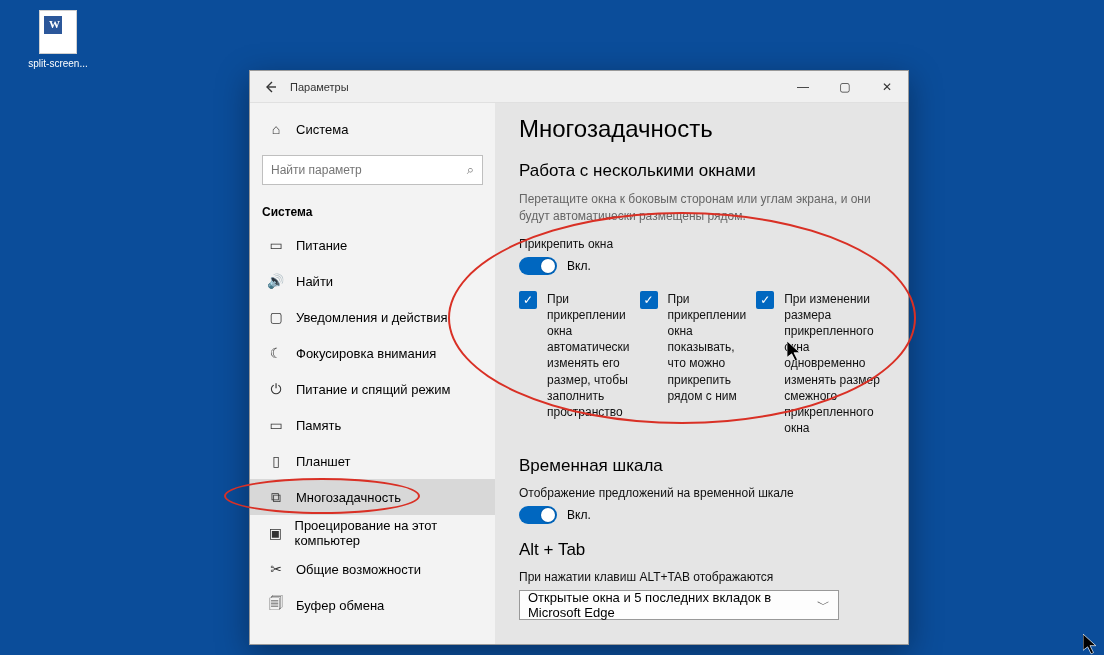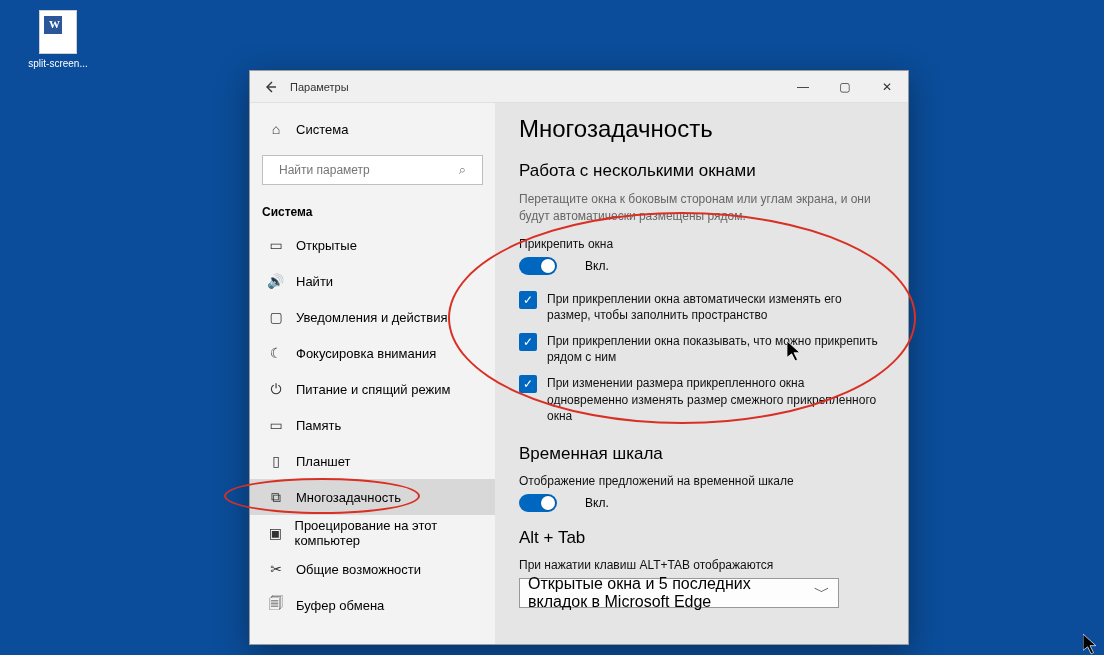--- a/index.html
+++ b/index.html
@@ -66,21 +66,21 @@
   }
   .home-row, .nav-item {
     height: 36px; display:flex; align-items:center;
     padding: 0 8px 0 18px; gap: 12px;
     cursor: pointer; color:#000;
   }
   .home-row { margin-bottom: 4px; }
   .search-box {
     margin: 4px 12px 8px; height: 30px;
     border: 1px solid #bfbfbf; background:#fff;
-    display:flex; align-items:center; padding: 0 16px;
+    display:flex; align-items:center; padding: 0 8px;
   }
   .search-box input {
     border: none; outline: none; flex:1; font-size: 12px;
     background: transparent;
   }
   .section-label {
     padding: 12px 12px 8px; font-size: 12px; font-weight: 600;
   }
   .nav-item.active { background: #d8d8d8; }
   .nav-item .icon, .home-row .icon {
@@ -90,46 +90,46 @@
   .content {
     flex:1; padding: 12px 24px 0 24px;
     overflow-y: auto;
     position: relative;
   }
   .content h1 { font-size: 24px; font-weight: 400; margin-bottom: 18px; }
   .content h2 { font-size: 17px; font-weight: 400; margin: 10px 0 10px; }
   .desc { font-size: 12px; color: #666; line-height: 1.4; margin-bottom: 12px; max-width: 380px; }
   .label-small { font-size: 12px; margin-bottom: 6px; color:#111; }
   .toggle {
-    display:flex; align-items:center; gap:28px; margin-bottom:16px;
+    display:flex; align-items:center; gap:10px; margin-bottom:16px;
     cursor: pointer;
   }
   .toggle-track {
     width: 38px; height: 18px; border-radius: 10px;
     background: #0067c0; position: relative;
   }
   .toggle-thumb {
     position:absolute; right:2px; top:2px;
     width:14px; height:14px; border-radius:50%; background:#fff;
     box-shadow: 0 0 0 1px rgba(0,0,0,0.1);
   }
   .toggle-text { font-size: 12px; }
-  .cblist { display:flex; flex-direction:column; gap:10px; margin-bottom: 20px; }
+  .cblist { display:flex; flex-direction:row; gap:10px; margin-bottom: 20px; }
   .cbrow { display:flex; align-items:flex-start; gap:10px; max-width: 390px; cursor:pointer; }
   .cb {
     width:18px; height:18px; min-width:18px; background:#0067c0; border-radius:2px;
     display:flex; align-items:center; justify-content:center;
     color:#fff; font-size:12px; line-height:1;
   }
   .cb::before { content:"✓"; }
   .cbrow span.cblabel { font-size:12px; line-height:1.35; color:#111; }
   .select {
     border:1px solid #999; height:30px; width:320px;
     display:flex; align-items:center; justify-content:space-between;
-    padding:0 8px; font-size:16px; background:#fdfdfd;
+    padding:0 8px; font-size:13px; background:#fdfdfd;
     cursor:pointer; margin-top:4px;
   }
   .chev { color:#555; }
   
   .anno {
     position:absolute; border:2px solid #d93025; border-radius:50%;
     pointer-events:none;
   }
   .anno1 { left: 448px; top: 212px; width: 468px; height: 212px; }
   .anno2 { left: 224px; top: 478px; width: 196px; height: 36px; }
@@ -171,21 +171,21 @@
         <span>Система</span>
       </div>
       <div class="search-box">
         <input type="text" placeholder="Найти параметр" style="">
         <span style="color:#777;">⌕</span>
       </div>
       <div class="section-label">Система</div>
 
       <div class="nav-item">
         <span class="icon">▭</span>
-        <span>Открытые</span>
+        <span>Питание</span>
       </div>
       <div class="nav-item">
         <span class="icon">🔊</span>
         <span>Найти</span>
       </div>
       <div class="nav-item">
         <span class="icon">▢</span>
         <span>Уведомления и действия</span>
       </div>
       <div class="nav-item">

